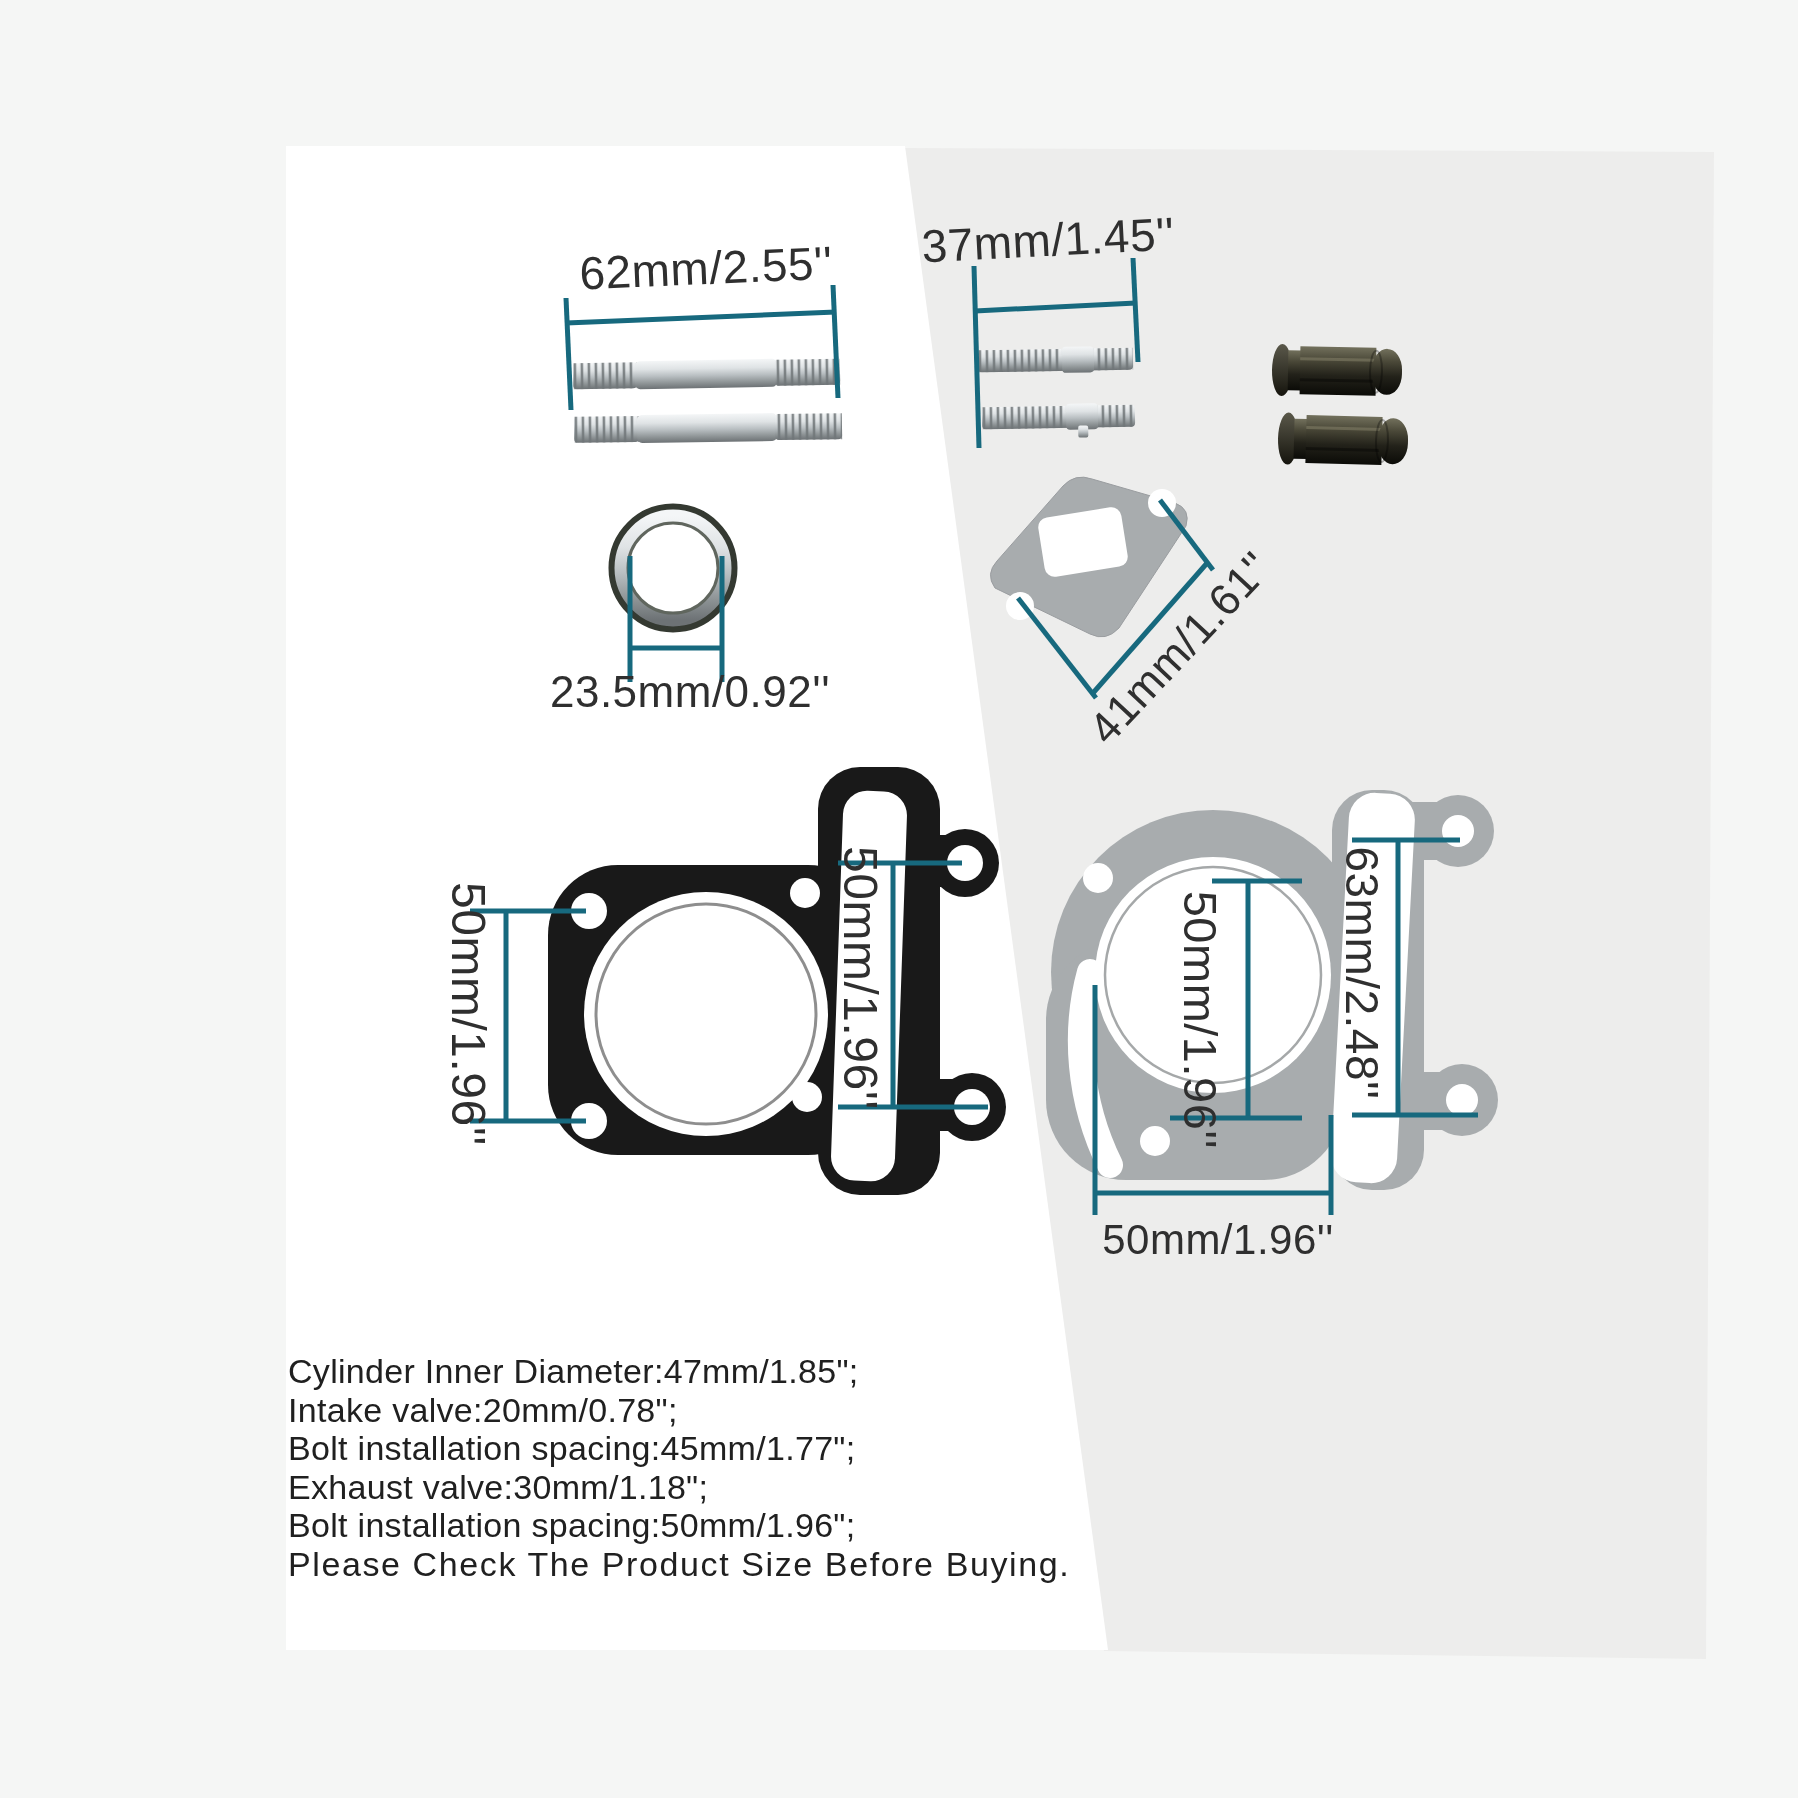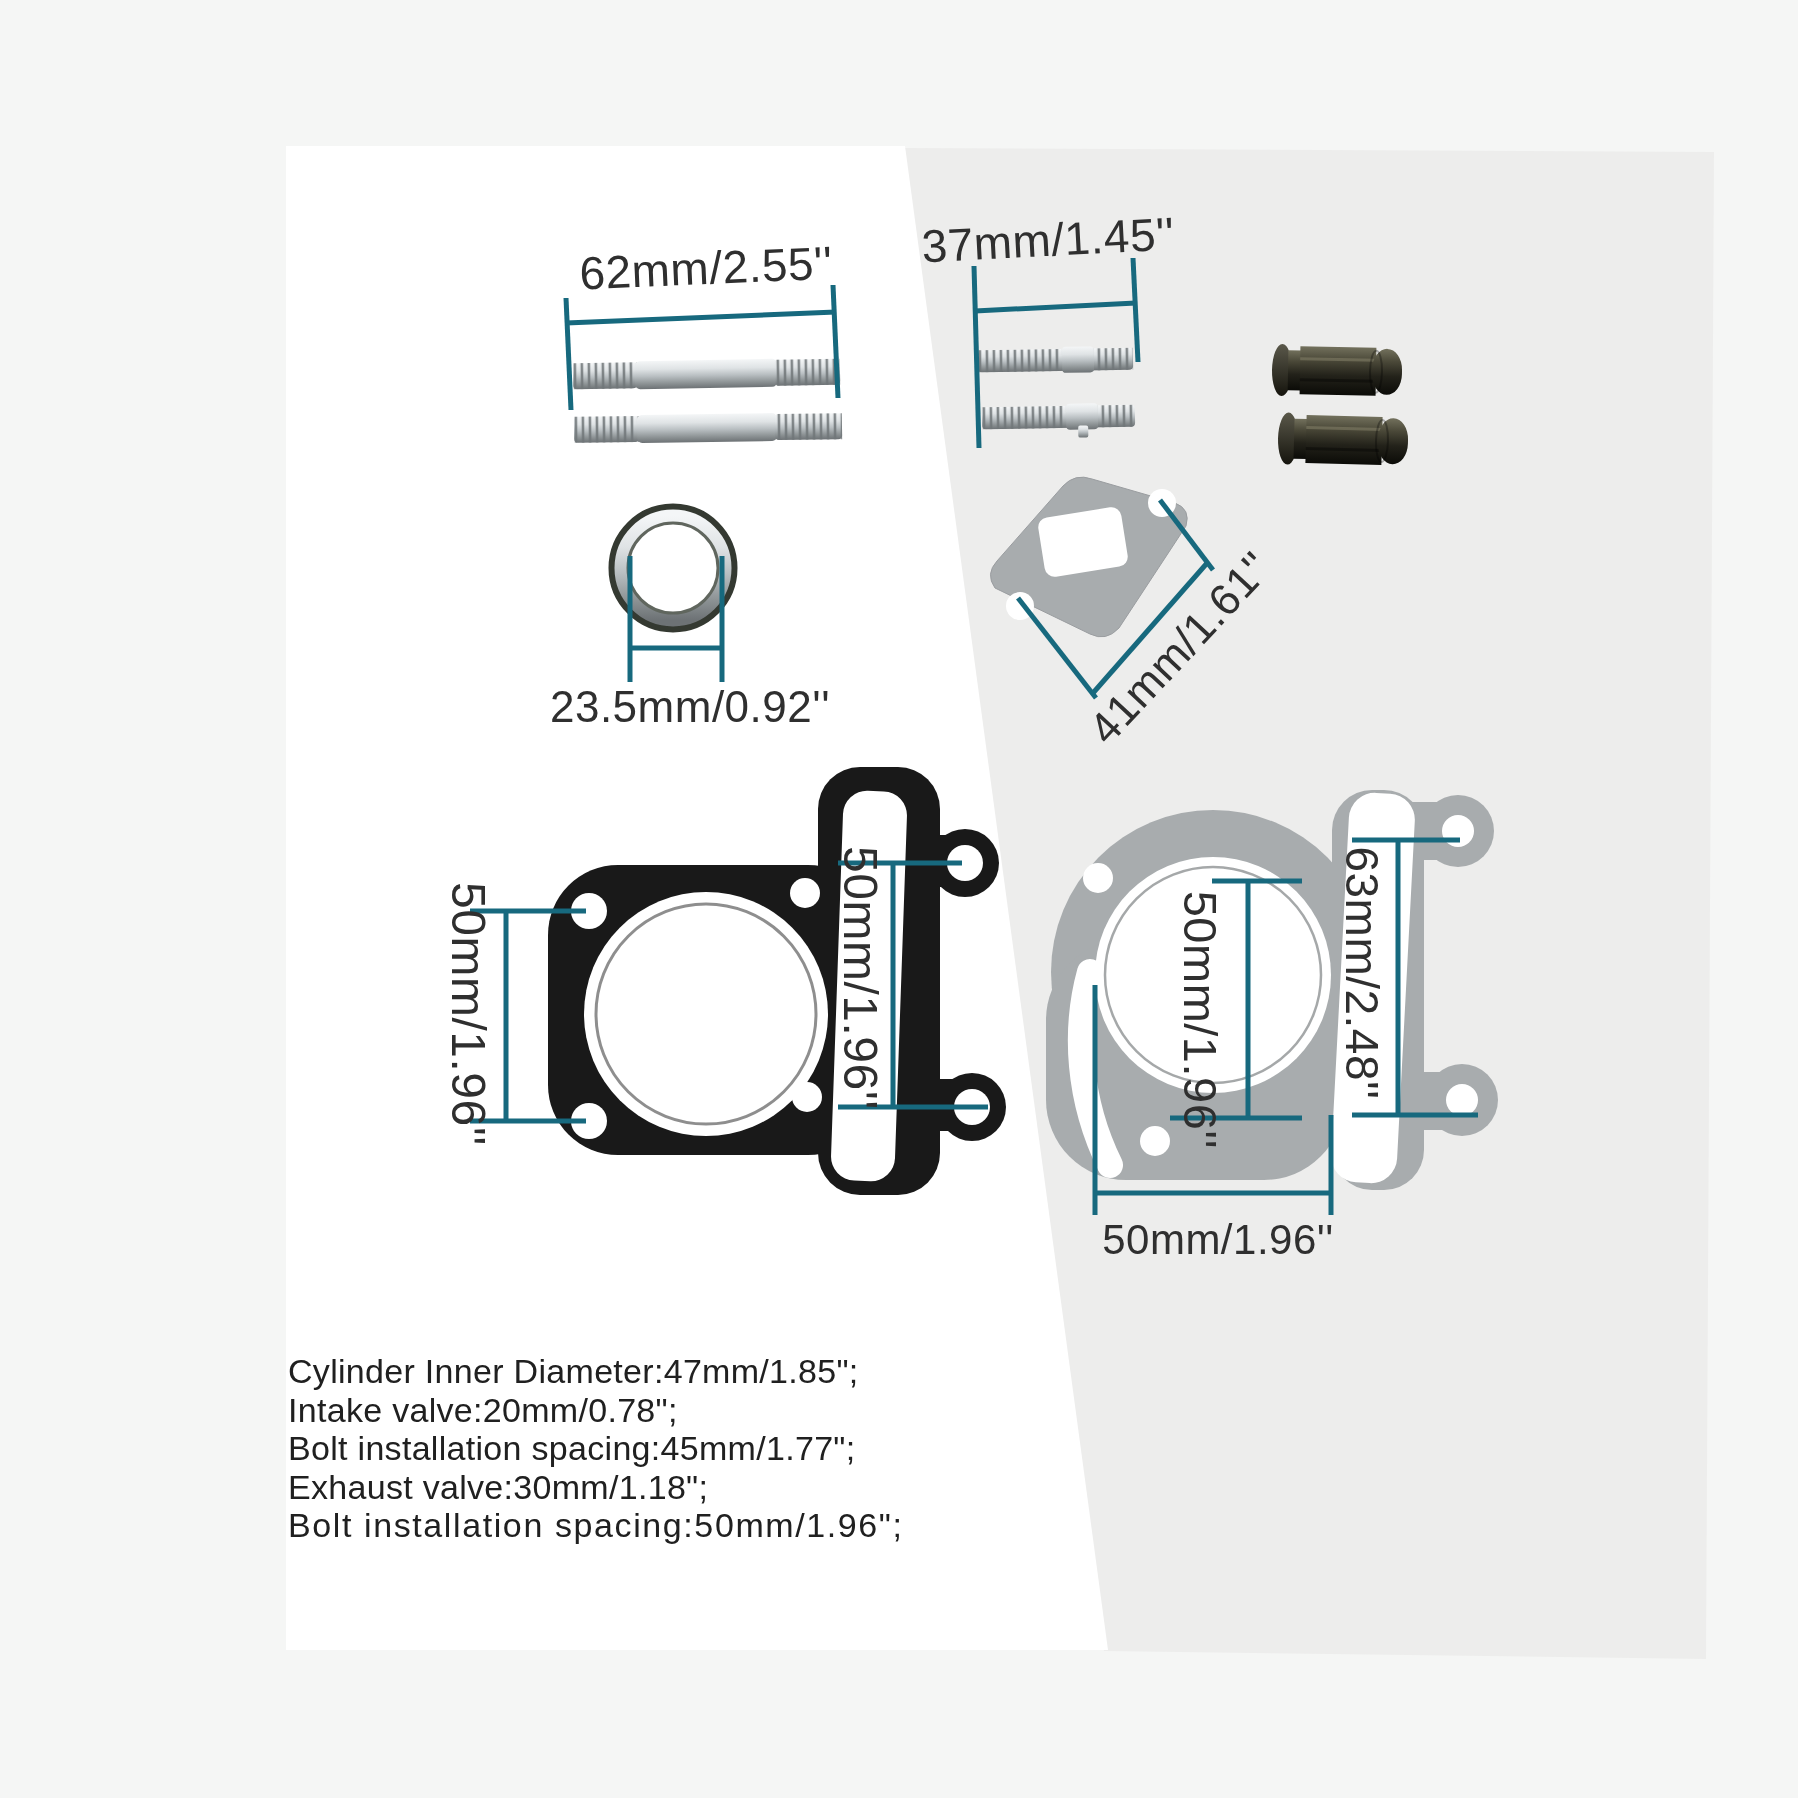--- a/index.html
+++ b/index.html
@@ -193,29 +193,30 @@
       <g>
         <line x1="1095" y1="985" x2="1095" y2="1215"></line>
         <line x1="1331" y1="1115" x2="1331" y2="1215"></line>
         <line x1="1095" y1="1193" x2="1331" y2="1193"></line>
       </g>
     </g>
   </svg>
 
   <span class="dim" style="left:706px;top:268px;font-size:46px;transform:translate(-50%,-50%) rotate(-2.5deg);">62mm/2.55''</span>
   <span class="dim" style="left:1048px;top:240px;font-size:46px;transform:translate(-50%,-50%) rotate(-3deg);">37mm/1.45''</span>
-  <span class="dim" style="left:690px;top:707px;font-size:44px;">23.5mm/0.92''</span>
+  <span class="dim" style="left:690px;top:692px;font-size:44px;">23.5mm/0.92''</span>
   <span class="dim" style="left:1180px;top:648px;font-size:44px;transform:translate(-50%,-50%) rotate(-47deg);">41mm/1.61''</span>
   <span class="dim" style="left:468px;top:1014px;font-size:48px;transform:translate(-50%,-50%) rotate(90deg);">50mm/1.96''</span>
   <span class="dim" style="left:860px;top:978px;font-size:48px;transform:translate(-50%,-50%) rotate(90deg);">50mm/1.96''</span>
   <span class="dim" style="left:1200px;top:1020px;font-size:47px;transform:translate(-50%,-50%) rotate(90deg);">50mm/1.96''</span>
   <span class="dim" style="left:1362px;top:973px;font-size:46px;transform:translate(-50%,-50%) rotate(90deg);">63mm/2.48''</span>
   <span class="dim" style="left:1218px;top:1240px;font-size:42px;">50mm/1.96''</span>
 
   <div class="specs">
     <div class="line">Cylinder Inner Diameter:47mm/1.85";</div>
     <div class="line">Intake valve:20mm/0.78";</div>
     <div class="line">Bolt installation spacing:45mm/1.77";</div>
     <div class="line">Exhaust valve:30mm/1.18";</div>
     <div class="line">Bolt installation spacing:50mm/1.96";</div>
+    <div class="line">Please Check The Product Size Before Buying.</div>
   </div>
 
 </div>
 
 </body></html>

